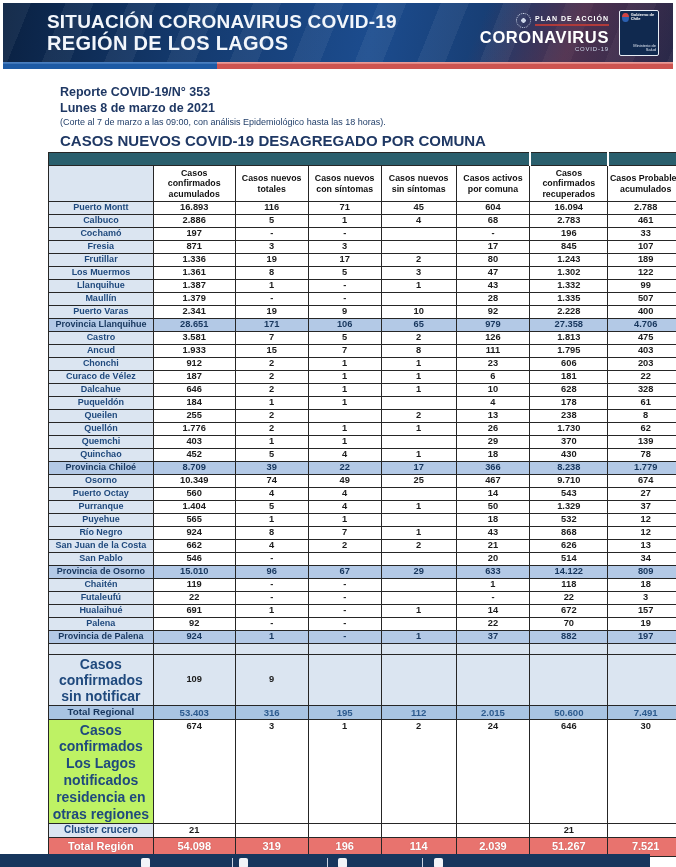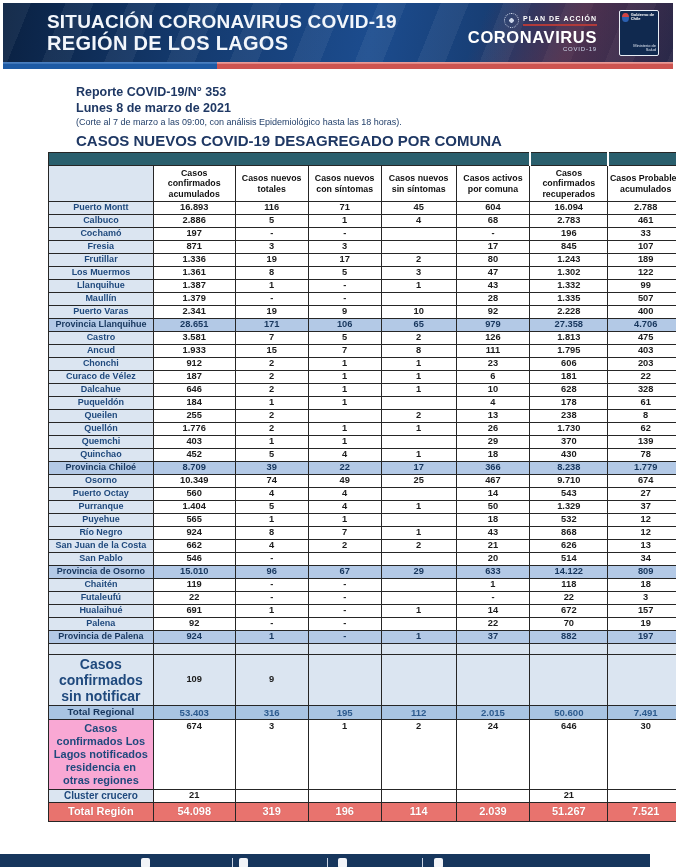--- a/index.html
+++ b/index.html
@@ -13,21 +13,21 @@
     position:absolute;left:3px;right:3px;top:3px;height:59px;
     background:
       linear-gradient(112deg, rgba(255,255,255,0) 70%, rgba(150,45,55,.45) 84%, rgba(120,35,45,.25) 100%),
       repeating-linear-gradient(112deg, rgba(255,255,255,.055) 0 26px, rgba(255,255,255,0) 26px 58px),
       linear-gradient(100deg,#0a2142 0%,#143a6e 28%,#1c4c8e 55%,#16396b 78%,#0e2a52 100%);
     display:flex;align-items:center;justify-content:space-between;
   }
   .banner-titles{padding-left:44px;color:#f2f6fb;line-height:1.12;}
   .banner-title1{font-size:19px;font-weight:600;letter-spacing:.2px;}
   .banner-title2{font-size:20px;font-weight:800;letter-spacing:.3px;}
-  .banner-right{display:flex;align-items:center;gap:22px;padding-right:14px;}
+  .banner-right{display:flex;align-items:center;gap:10px;padding-right:14px;}
   .plan-logo{color:#fff;text-align:right;line-height:1;}
   .plan-top{display:flex;align-items:center;justify-content:flex-end;gap:4px;}
   .virus-ico{width:13px;height:13px;border:1px dotted #cfd8ea;border-radius:50%;
     background:radial-gradient(circle at 50% 50%, #cfd8ea 0 2px, transparent 2.5px);}
   .plan-label{font-size:7px;letter-spacing:1px;font-weight:600;border-bottom:2px solid #b03a3a;padding-bottom:2px;}
   .plan-brand{font-size:16.5px;font-weight:800;letter-spacing:.6px;margin-top:1px;}
   .plan-sub{font-size:6px;letter-spacing:.8px;color:#cdd7ea;margin-top:1px;}
   .gov-logo{
     width:40px;height:46px;border:1.6px solid #e8edf5;border-radius:2px;
     background:#10294f;color:#fff;display:flex;flex-direction:column;
@@ -36,21 +36,21 @@
   .gov-top{display:flex;gap:2px;align-items:flex-start;}
   .gov-crest{width:9px;height:9px;border-radius:50%;
     background:linear-gradient(180deg,#cf4444 50%,#2b5fb0 50%);}
   .gov-line1{font-size:4px;font-weight:700;line-height:1.1;}
   .gov-line2{font-size:4px;text-align:right;line-height:1.1;color:#dfe6f2;}
   
   .divider{position:absolute;left:3px;right:3px;top:62px;height:7px;display:flex;}
   .divider .blue{width:32%;background:linear-gradient(180deg,#4a7fc0 0 18%,#1d5aa4 30% 100%);}
   .divider .red{flex:1;background:linear-gradient(180deg,#e99a96 0 18%,#cd5450 30% 100%);}
   
-  .report{position:absolute;left:76px;top:84px;color:#1f3864;}
+  .report{position:absolute;left:60px;top:84px;color:#1f3864;}
   .rep-line1,.rep-line2{font-size:12.5px;font-weight:800;line-height:1.28;}
   .rep-line3{font-size:9px;line-height:1.5;color:#24416b;}
   .rep-line4{font-size:15px;font-weight:700;line-height:1.45;}
   
   table.main{
     position:absolute;left:40px;top:152px;width:636px;
     border-collapse:collapse;table-layout:fixed;
     font-family:"Liberation Sans", sans-serif;
     margin-left:8px;
   }
@@ -70,21 +70,21 @@
   tr.comuna td{background:#ffffff;}
   tr.comuna td:first-child{background:#dbe5f1;}
   tr.province td{background:#b3c9e6 !important;color:#17365d;}
   tr.spacer td{background:#dbe5f1 !important;height:11px;}
   tr.note td{background:#dbe5f1 !important;font-size:8.3px;}
   tr.note td:first-child{font-size:14px;line-height:1.15;}
   tr.note td:not(:first-child){color:#1c1c1c;font-size:9.3px;}
   tr.totalreg td{background:#a9c4e2 !important;color:#2d5b8e;font-size:9.6px;}
   tr.totalreg td:first-child{color:#17365d;font-size:9.8px;}
   tr.extrareg td{background:#ffffff;vertical-align:top;padding-top:2px;}
-  tr.extrareg td:first-child{background:#f9a8d4;font-size:11px;line-height:1.2;text-align:center;}
+  tr.extrareg td:first-child{background:#bef264;font-size:14px;line-height:1.2;text-align:center;}
   tr.cluster td{background:#ffffff;}
   tr.cluster td:first-child{background:#dbe5f1;font-size:10px;}
   tr.totalregion td{
     background:#e8736e !important;color:#ffffff;font-size:11px;height:19px;
     text-shadow:0 0 1px rgba(120,30,30,.4);
   }
   tr.totalregion td:first-child{background:#e8736e;color:#fff;font-size:11px;}
   
   .footer{
     position:absolute;left:0;bottom:0;width:650px;height:13px;background:#17365d;

